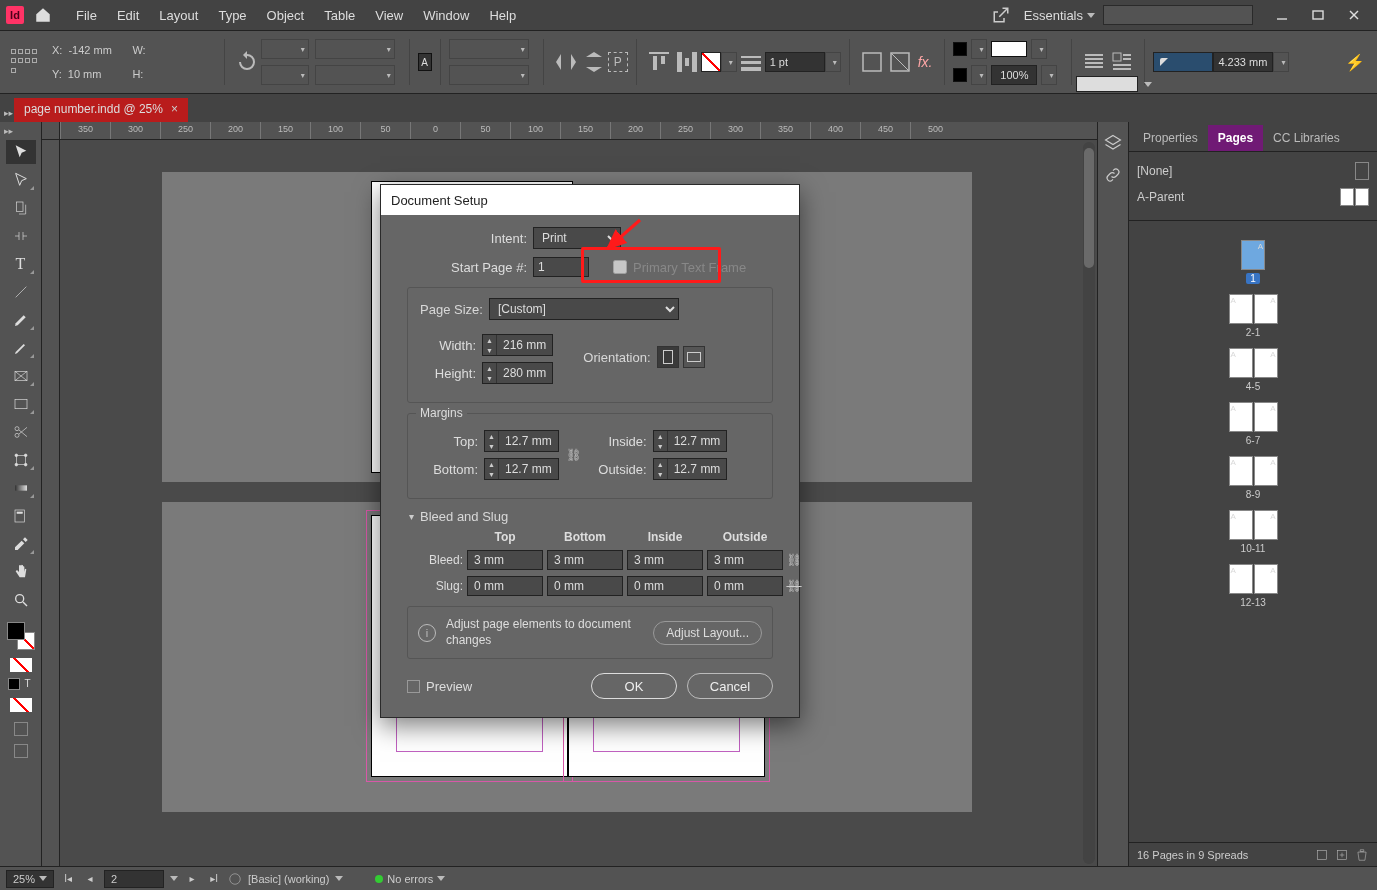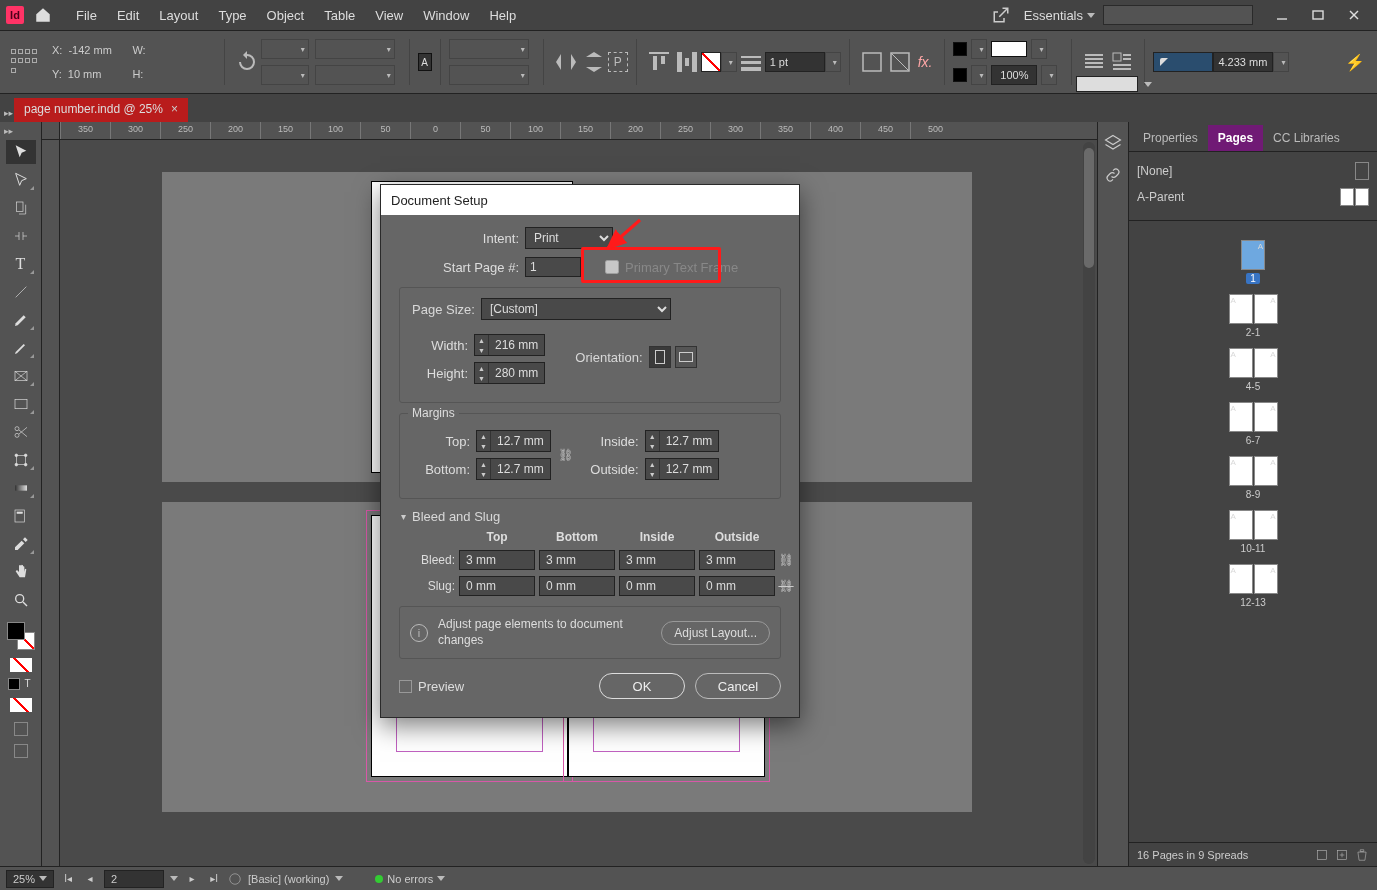--- a/index.html
+++ b/index.html
@@ -98,21 +98,21 @@
 
 .statusbar{ height:24px; background:#535353; border-top:1px solid #222; display:flex; align-items:center; padding:0 6px; font-size:11px; color:#ccc; gap:6px;}
 .statusbar .field{ background:#333; border:1px solid #222; height:18px; padding:0 6px; display:flex; align-items:center; gap:4px;}
 .statusbar .navbtn{ width:16px; height:16px; display:flex; align-items:center; justify-content:center; font-size:10px;}
 .statusbar .errs{ display:flex; align-items:center; gap:4px;}
 .statusbar .errs .dot{ width:8px; height:8px; border-radius:50%; background:#3c3;}
 
 
 .dialog{ position:absolute; left:380px; top:184px; width:420px; background:#666666; box-shadow:0 8px 24px rgba(0,0,0,0.5); border:1px solid #2a2a2a; font-size:13px;}
 .dialog .dlg-title{ background:#fff; color:#222; height:30px; display:flex; align-items:center; padding:0 10px; font-size:13px;}
-.dialog .dlg-body{ padding:12px 18px 8px;}
+.dialog .dlg-body{ padding:12px 26px 8px;}
 .dlg-row{ display:flex; align-items:center; margin-bottom:8px;}
 .dlg-row .rlbl{ width:120px; text-align:right; color:#ddd; margin-right:6px;}
 .dlg-row input.text{ background:#fff; color:#000; border:1px solid #222; height:20px; padding:0 4px; width:60px; font-size:12px;}
 .dlg-row input.text.selected{ background:#1f6fd0; color:#fff;}
 .dlg-row .check{ display:flex; align-items:center; gap:6px; color:#ddd;}
 .dlg-row .check input{ width:14px; height:14px;}
 .dlg-row .check.disabled{ color:#888;}
 .fieldset{ border:1px solid #555; border-radius:3px; padding:10px 12px 12px; margin:10px 0; position:relative;}
 .fieldset .legend{ position:absolute; top:-8px; left:8px; background:#666; padding:0 4px; font-size:12px; color:#ddd;}
 .fs-row{ display:flex; align-items:center; gap:6px; margin:6px 0;}

